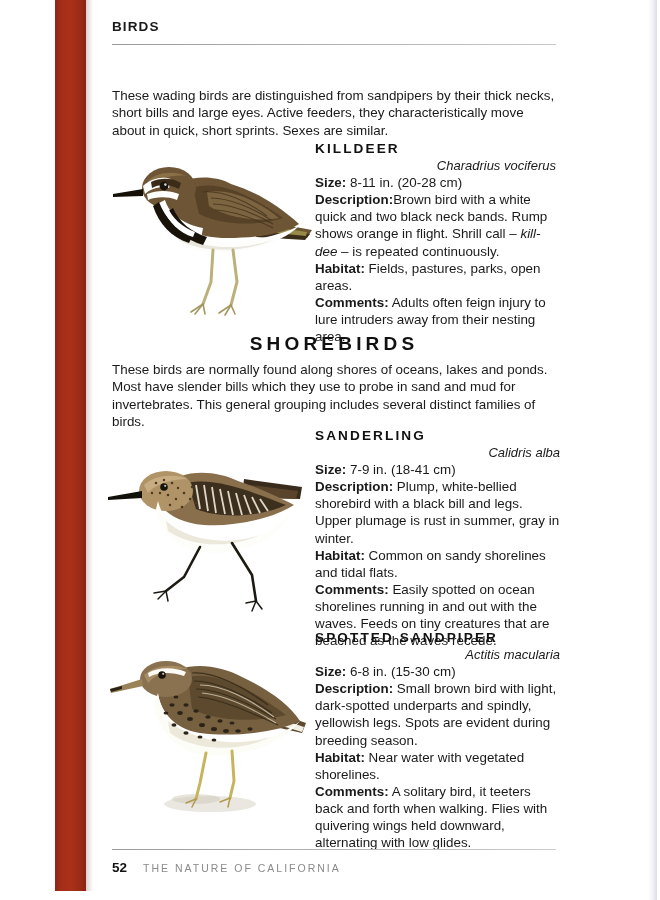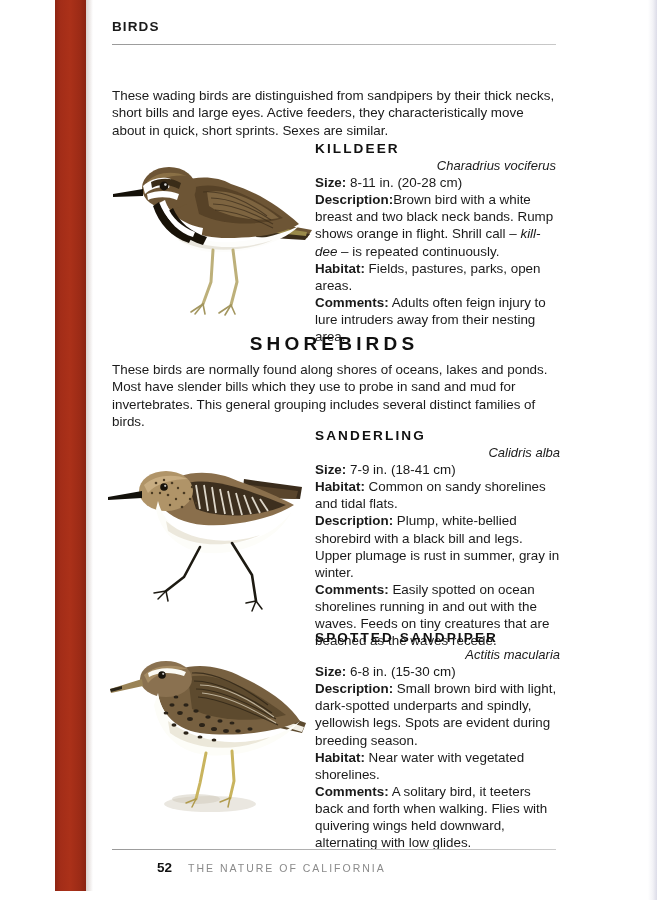--- a/index.html
+++ b/index.html
@@ -151,21 +151,20 @@
     width: 444px;
     height: 1px;
     background: linear-gradient(to right, #9a9a9a, #cccccc);
   }
   .footer {
     position: absolute;
     left: 0;
     top: 860px;
     display: flex;
     align-items: baseline;
-    margin-left: 45px;
   }
   .folio {
     font-size: 13.5px;
     font-weight: bold;
     color: #111111;
   }
   .book-title {
     margin-left: 16px;
     font-size: 10.5px;
     letter-spacing: 2.0px;
@@ -252,21 +251,21 @@
       </div>
 
       <div class="species-text" style="left:203px; top:140px; width:241px;">
         <div class="sp-name">KILLDEER</div>
         <div class="sp-latin">Charadrius vociferus</div>
         <div class="sp-line">
           <span class="sp-label">Size:</span>
           <span>8-11 in. (20-28 cm)</span>
         </div>
         <div class="sp-line">
-          <span class="sp-label">Description:</span><span>Brown bird with a white breast and two black neck bands. Rump shows orange in flight. Shrill call – </span><span class="sp-italic">kill-dee</span><span> – is repeated continuously.</span>
+          <span class="sp-label">Description:</span><span>Brown bird with a white quick and two black neck bands. Rump shows orange in flight. Shrill call – </span><span class="sp-italic">kill-dee</span><span> – is repeated continuously.</span>
         </div>
         <div class="sp-line">
           <span class="sp-label">Habitat:</span>
           <span>Fields, pastures, parks, open areas.</span>
         </div>
         <div class="sp-line">
           <span class="sp-label">Comments:</span>
           <span>Adults often feign injury to lure intruders away from their nesting area.</span>
         </div>
       </div>
@@ -342,26 +341,26 @@
       </div>
 
       <div class="species-text" style="left:203px; top:427px; width:245px;">
         <div class="sp-name">SANDERLING</div>
         <div class="sp-latin">Calidris alba</div>
         <div class="sp-line">
           <span class="sp-label">Size:</span>
           <span>7-9 in. (18-41 cm)</span>
         </div>
         <div class="sp-line">
+          <span class="sp-label">Description:</span>
+          <span>Plump, white-bellied shorebird with a black bill and legs. Upper plumage is rust in summer, gray in winter.</span>
+        </div>
+        <div class="sp-line">
           <span class="sp-label">Habitat:</span>
           <span>Common on sandy shorelines and tidal flats.</span>
-        </div>
-        <div class="sp-line">
-          <span class="sp-label">Description:</span>
-          <span>Plump, white-bellied shorebird with a black bill and legs. Upper plumage is rust in summer, gray in winter.</span>
         </div>
         <div class="sp-line">
           <span class="sp-label">Comments:</span>
           <span>Easily spotted on ocean shorelines running in and out with the waves. Feeds on tiny creatures that are beached as the waves recede.</span>
         </div>
       </div>
     </div>
 
     <div class="species">
       <div class="species-art" style="left:-12px; top:641px;">

